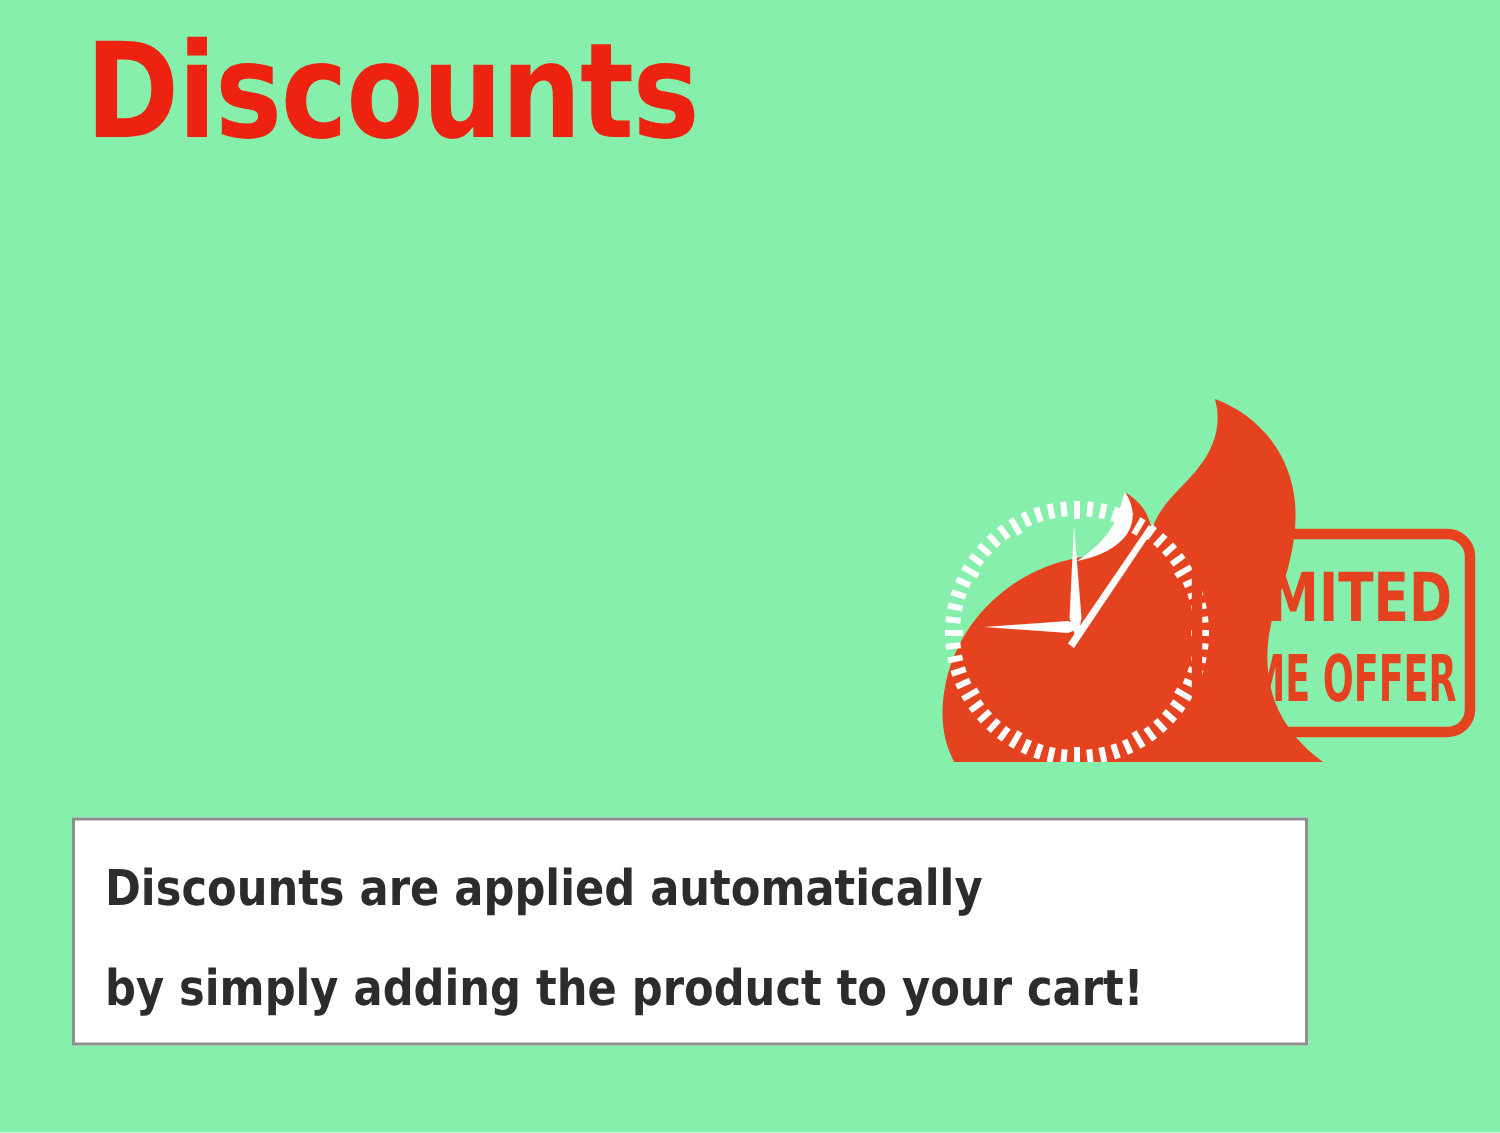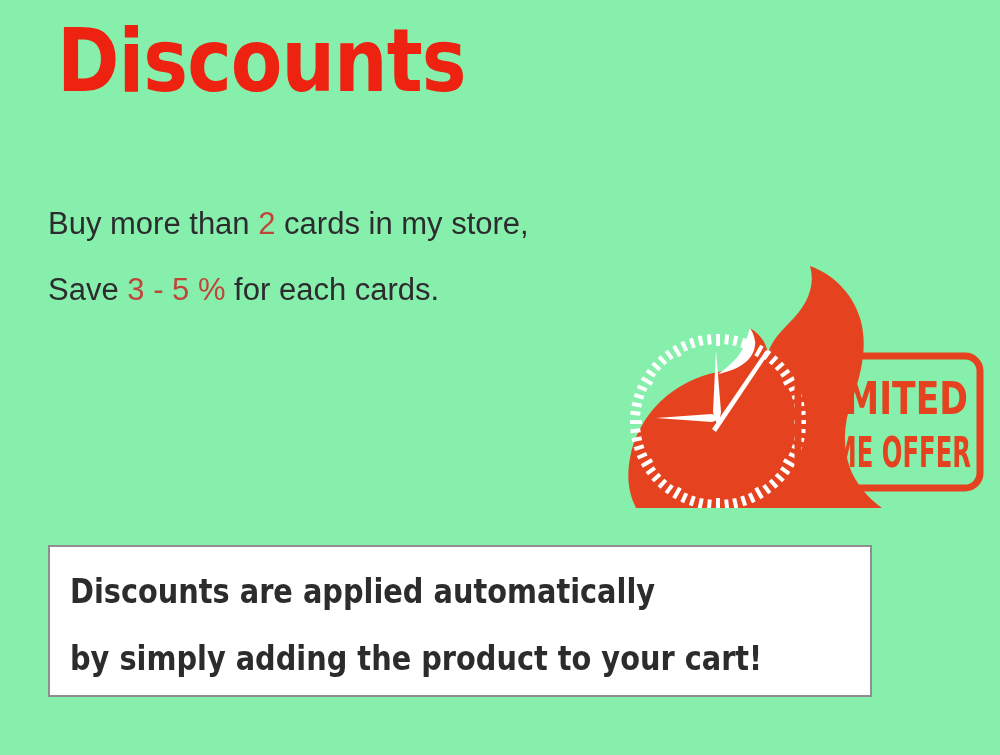--- a/index.html
+++ b/index.html
@@ -110,23 +110,21 @@
     fill: #e5431f;
   }
 </style>
 </head>
 <body>
 
 <div id="promo-root">
 
   <div id="promo-title">Discounts</div>
 
-  <div class="body-line" id="body-line-1"><span>Buy more than </span><span class="hl">2</span><span> cards in my store,</span></div>
-
-  <div class="body-line" id="body-line-2"><span>Save </span><span class="hl">3 - 5 %</span><span> for each cards.</span></div>
+
 
 
   <div id="limited-offer-graphic">
     <svg viewBox="0 0 392 246" xmlns="http://www.w3.org/2000/svg" aria-hidden="true">
       <g>
 
         <path fill="#e5431f" d="
           M 210 4
           C 216 26, 206 44, 190 60
           C 178 72, 170 82, 168 92

